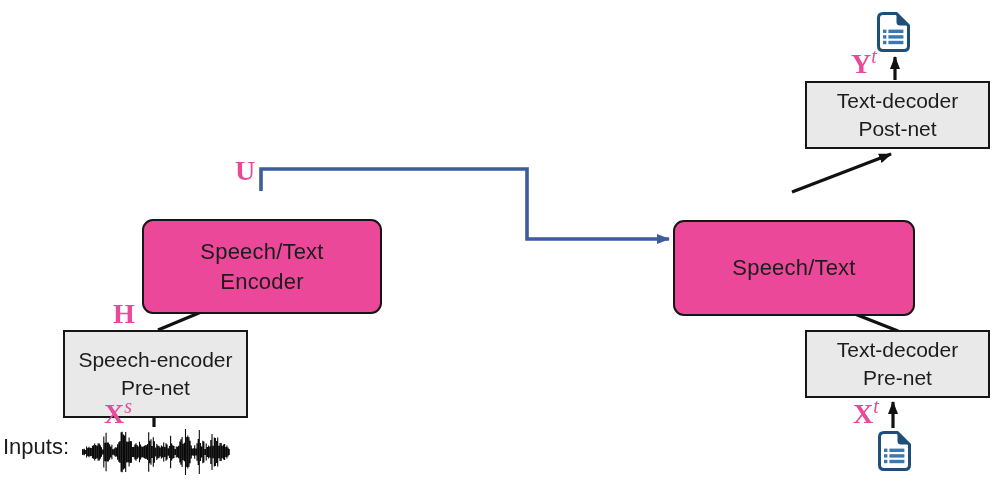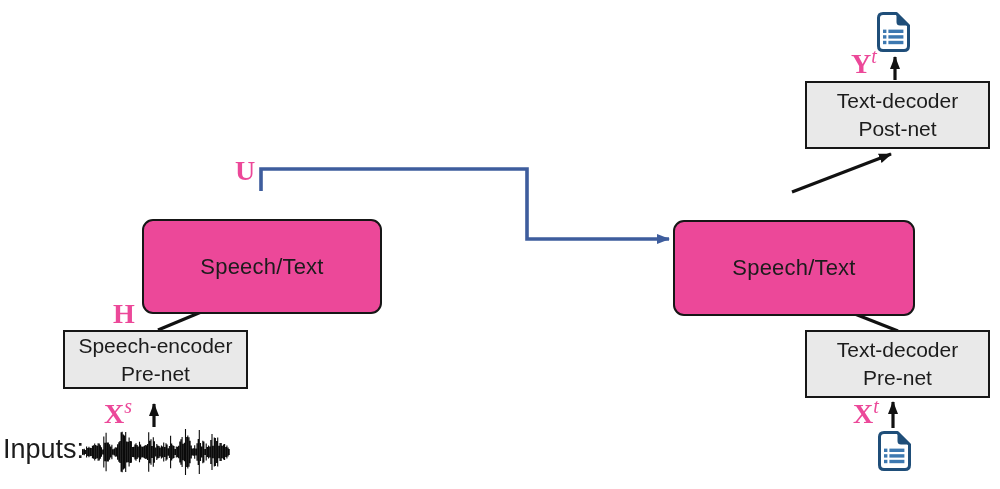--- a/index.html
+++ b/index.html
@@ -22,21 +22,21 @@
     font-size:21px;line-height:28px;
   }
   .slabel{
     position:absolute;font-family:"Liberation Serif",serif;font-weight:bold;
     font-size:28px;color:#ec4899;text-align:center;line-height:1;white-space:nowrap;
   }
   .slabel sup{
     font-weight:normal;font-style:italic;font-size:20px;line-height:0;
   }
   .inputs-label{
-    position:absolute;left:3px;top:434px;font-size:27px;color:#1c1c1c;
+    position:absolute;left:3px;top:434px;font-size:22px;color:#1c1c1c;
   }
   .docicon{position:absolute;width:38px;height:42px;}
   .waveform{position:absolute;left:82px;top:428px;}
 </style>
 </head>
 <body>
 
 <div class="canvas">
 
   <svg class="overlay" width="1000" height="489" viewBox="0 0 1000 489">
@@ -56,27 +56,28 @@
       <line x1="898" y1="331" x2="799" y2="292" marker-end="url(#ah-black)"></line>
       <line x1="893" y1="428" x2="893" y2="402" marker-end="url(#ah-black)"></line>
       <line x1="895" y1="80" x2="895" y2="57" marker-end="url(#ah-black)"></line>
     </g>
 
     <path d="M261 191 L261 169 L527 169 L527 239 L669 239" fill="none" stroke="#3e5d9d" stroke-width="3.6" marker-end="url(#ah-blue)"></path>
   </svg>
 
   <div class="box blue" style="left:142px;top:191px;width:240px;height:95px;">
     <span>Speech/Text</span>
+    <span>Encoder</span>
   </div>
 
   <div class="box blue" style="left:673px;top:192px;width:242px;height:96px;">
     <span>Speech/Text</span>
   </div>
 
-  <div class="box gray" style="left:63px;top:330px;width:185px;height:59px;">
+  <div class="box gray" style="left:63px;top:330px;width:185px;height:88px;">
     <span>Speech-encoder</span>
     <span>Pre-net</span>
   </div>
 
   <div class="box gray" style="left:805px;top:330px;width:185px;height:68px;">
     <span>Text-decoder</span>
     <span>Pre-net</span>
   </div>
 
   <div class="box gray" style="left:805px;top:81px;width:185px;height:68px;">

